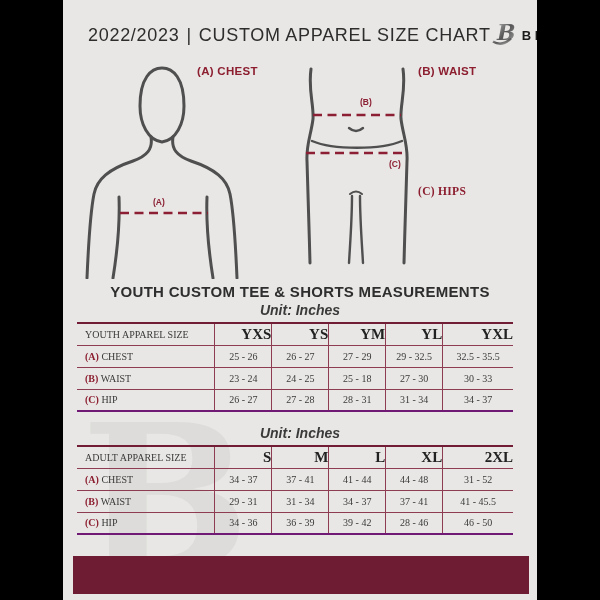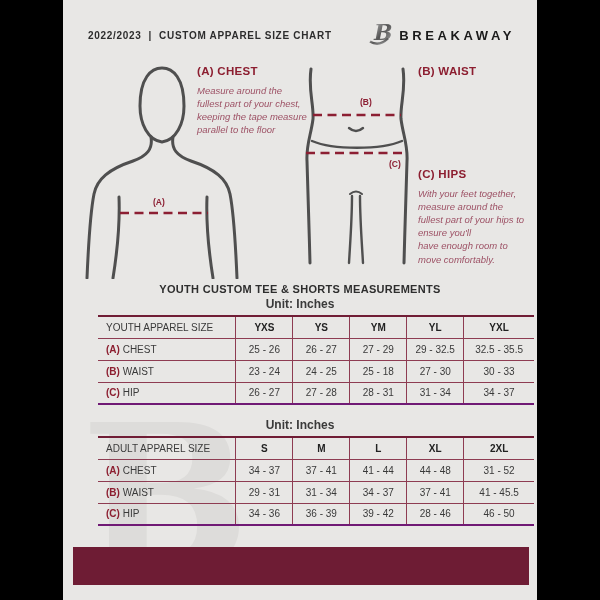--- a/index.html
+++ b/index.html
@@ -6,49 +6,49 @@
   body{width:600px;height:600px;background:#000;font-family:"Liberation Sans",sans-serif;overflow:hidden;}
   .page{position:relative;width:474px;height:600px;margin:0 auto;background:#e8e7e5;overflow:hidden;}
   .zc{position:relative;z-index:1;}
 
   
   .watermark{position:absolute;left:18px;top:398px;z-index:0;font-family:"DejaVu Serif",serif;
     font-weight:bold;font-size:200px;line-height:1;color:#dddcda;user-select:none;}
 
   
   .hdr{display:flex;align-items:center;justify-content:space-between;padding:20px 22px 0 25px;}
-  .hdr-title{font-size:10px;font-weight:bold;color:#2d2d2d;letter-spacing:.7px;white-space:nowrap;}
+  .hdr-title{font-size:18px;font-weight:normal;color:#2d2d2d;letter-spacing:.7px;white-space:nowrap;}
   .hdr-title .sep{margin:0 7px;color:#2d2d2d;}
   .brand{display:flex;align-items:center;gap:7px;}
   .brand-name{font-size:13px;font-weight:bold;color:#1b1b1b;letter-spacing:3.6px;}
 
   
   .diagram{position:relative;height:218px;margin-top:10px;}
   .fig{position:absolute;}
   .fig-label{position:absolute;font-size:8.5px;font-weight:bold;color:#8c1f33;z-index:2;}
   .guide-block{position:absolute;}
   .guide-h{font-size:11.5px;font-weight:bold;color:#8c1e30;letter-spacing:.3px;margin-bottom:7px;}
   .guide-t{font-size:9.5px;font-style:italic;color:#9d5165;line-height:1.38;white-space:pre-line;}
 
   
-  .sec-title{text-align:center;font-size:11px;font-weight:bold;color:#2e2e2e;letter-spacing:.3px;}
-  .sec-unit{text-align:center;font-size:12px;font-weight:bold;color:#3a3a3a;margin-top:2px;}
-
-  
-  table.sizes{border-collapse:collapse;table-layout:fixed;width:436px;margin:4px 8px 0 35px;background:transparent;}
+  .sec-title{text-align:center;font-size:15px;font-weight:bold;color:#2e2e2e;letter-spacing:.3px;}
+  .sec-unit{text-align:center;font-size:14px;font-style:italic;font-weight:bold;color:#3a3a3a;margin-top:2px;}
+
+  
+  table.sizes{border-collapse:collapse;table-layout:fixed;width:436px;margin:4px 8px 0 14px;background:transparent;font-family:Liberation Serif, serif;}
   table.sizes col.c0{width:31%;}
   table.sizes col.cm{width:12.8%;}
   table.sizes col.cl{width:15.8%;}
   table.sizes tr{height:22px;}
   table.sizes td{border-top:1.5px solid #8e3c52;font-size:10px;color:#3a3a3a;text-align:center;padding:0;}
   table.sizes td + td{border-left:1.2px solid #8e3c52;}
   table.sizes tr:first-child td{border-top:2px solid #701d35;}
   table.sizes tr:last-child td{border-bottom:2px solid #701a75;}
   table.sizes td.lbl{text-align:left;padding-left:8px;}
-  table.sizes .size-h{font-weight:bold;font-size:10px;color:#222;}
+  table.sizes .size-h{font-weight:bold;font-size:15px;color:#222;text-align:right;}
   .mk{color:#8c1e30;font-weight:bold;}
   .rowlbl{color:#3a3a3a;}
 
   .adult-sec{margin-top:13px;}
 
   
   .footer-bar{height:38px;margin:21px 8px 0 10px;background:#6e1c34;}
 </style>
 </head>
 <body>
@@ -108,29 +108,26 @@
         </g>
         <line x1="10" y1="50" x2="98" y2="50" stroke="#8c1f33" stroke-width="2.6" stroke-dasharray="9 5.5"></line>
         <line x1="3" y1="88" x2="101" y2="88" stroke="#8c1f33" stroke-width="2.6" stroke-dasharray="9 5.5"></line>
       </svg>
       <span class="fig-label" style="left:57px;top:32px;">(B)</span>
       <span class="fig-label" style="left:86px;top:94px;">(C)</span>
     </div>
 
     <div class="guide-block" style="left:134px;top:4px;width:112px;">
       <div class="guide-h">(A) CHEST</div>
-      <div class="guide-t">Measure around the fullest part of your chest, keeping the tape measure parallel to the floor</div>
     </div>
     <div class="guide-block" style="left:355px;top:4px;width:108px;">
       <div class="guide-h">(B) WAIST</div>
     </div>
-    <div class="guide-block" style="left:355px;top:107px;width:112px;">
+    <div class="guide-block" style="left:355px;top:124px;width:112px;font-family:Liberation Serif, serif;">
       <div class="guide-h">(C) HIPS</div>
-      <div class="guide-t">With your feet together, measure around the fullest part of your hips to ensure you'll
-have enough room to move comfortably.</div>
     </div>
   </section>
 
   <section class="zc" style="margin-top:4px;">
     <div class="sec-title">YOUTH CUSTOM TEE &amp; SHORTS MEASUREMENTS</div>
     <div class="sec-unit">Unit: Inches</div>
     <table class="sizes">
       <colgroup>
           <col class="c0">
           <col class="cm">

